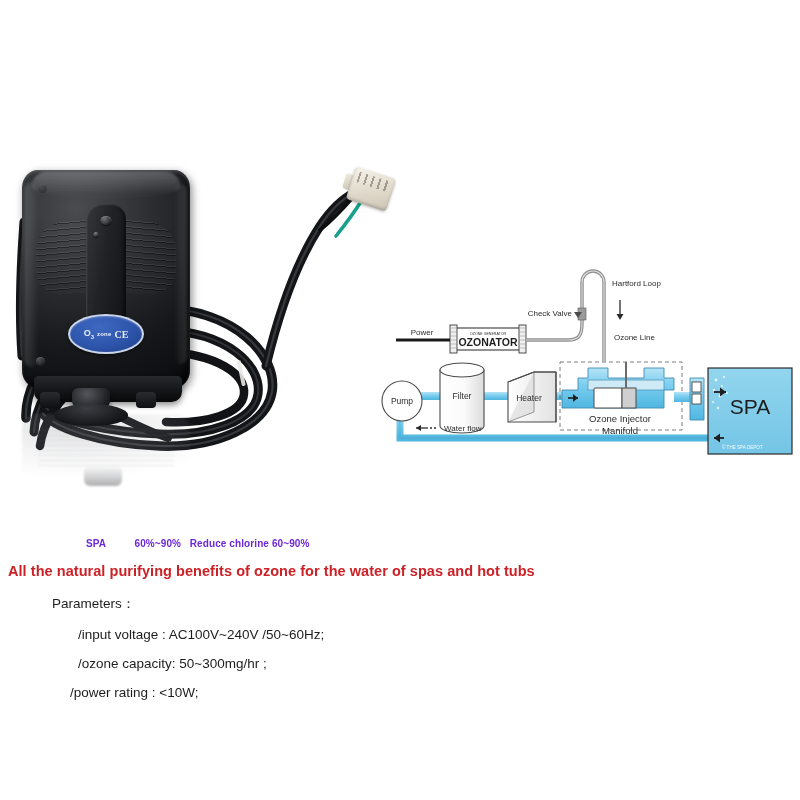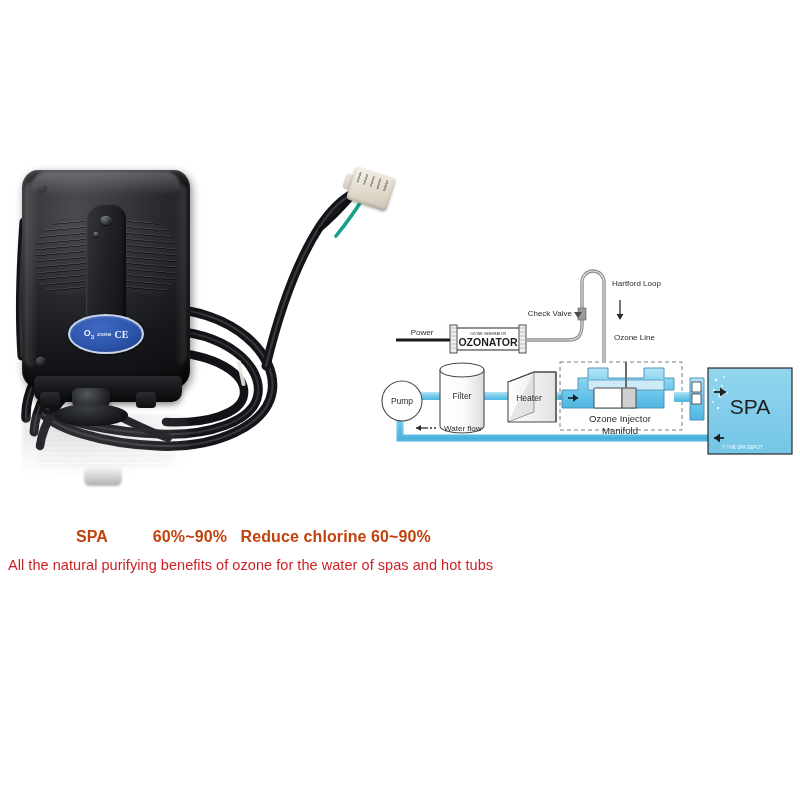--- a/index.html
+++ b/index.html
@@ -312,33 +312,33 @@
   }
 
   
   #text-block {
     position: absolute;
     left: 0;
     top: 524px;
     width: 800px;
   }
   .headline-1 {
-    margin: 4px;
+    margin: 14px;
     padding: 0 0 0 72px;
-    font-size: 16px;
+    font-size: 10px;
     font-weight: bold;
-    color: #c2410c;
+    color: #6d28d9;
     letter-spacing: 0.1px;
     white-space: pre;
   }
   .headline-2 {
     margin: 11px 0 0 0;
     padding: 0 0 0 8px;
     font-size: 14.5px;
-    font-weight: normal;
+    font-weight: bold;
     color: #cc2127;
     letter-spacing: 0.05px;
   }
   .params {
     margin: 16px 0 0 0;
     padding: 0;
     list-style: none;
   }
   .params-title {
     margin: 0 0 0 52px;
@@ -559,13 +559,19 @@
     <line x1="248" y1="38" x2="248" y2="54" stroke="#2b2b2b" stroke-width="1.3"></line>
     <path d="M248,58 l-3.5,-6 l7,0 z" fill="#2b2b2b"></path>
     <text class="dg-label" x="242" y="78" font-size="8">Ozone Line</text>
   </svg>
 </div>
 
 <div id="text-block">
   <p class="headline-1">SPA          60%~90%   Reduce chlorine 60~90%</p>
   <p class="headline-2">All the natural purifying benefits of ozone for the water of spas and hot tubs</p>
 
+  <ul class="params">
+    <li class="params-title">Parameters：</li>
+    <li class="param-item">/input voltage : AC100V~240V /50~60Hz;</li>
+    <li class="param-item">/ozone capacity: 50~300mg/hr ;</li>
+    <li class="param-item last">/power rating :  &lt;10W;</li>
+  </ul>
 </div>
 
 </body></html>

